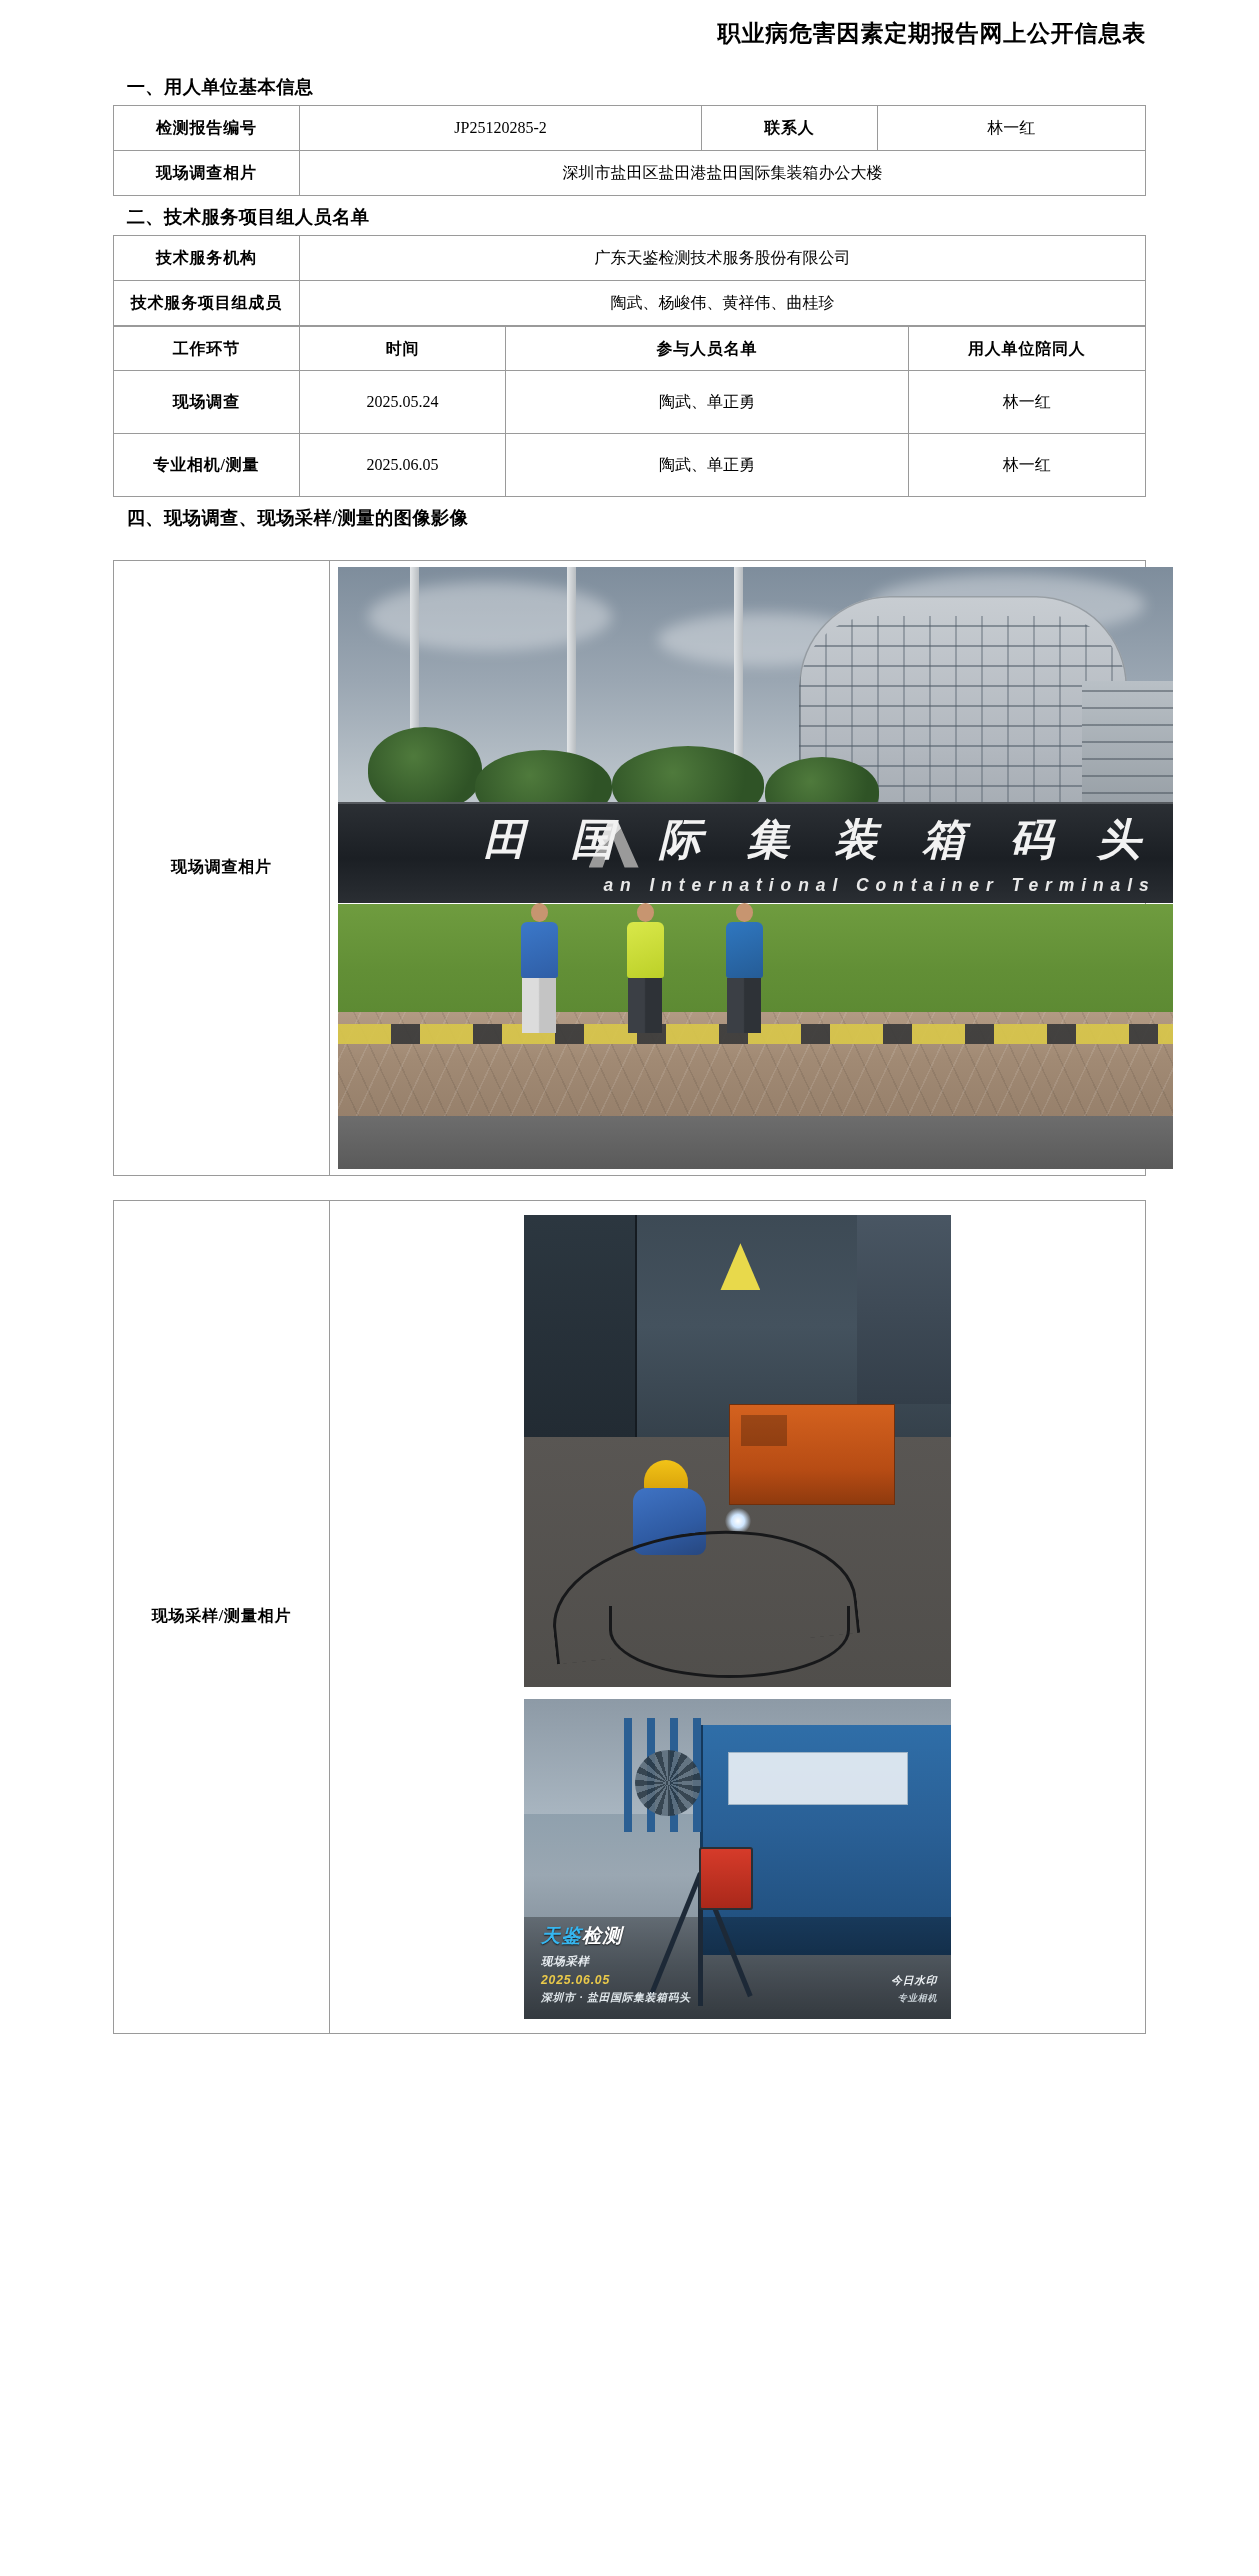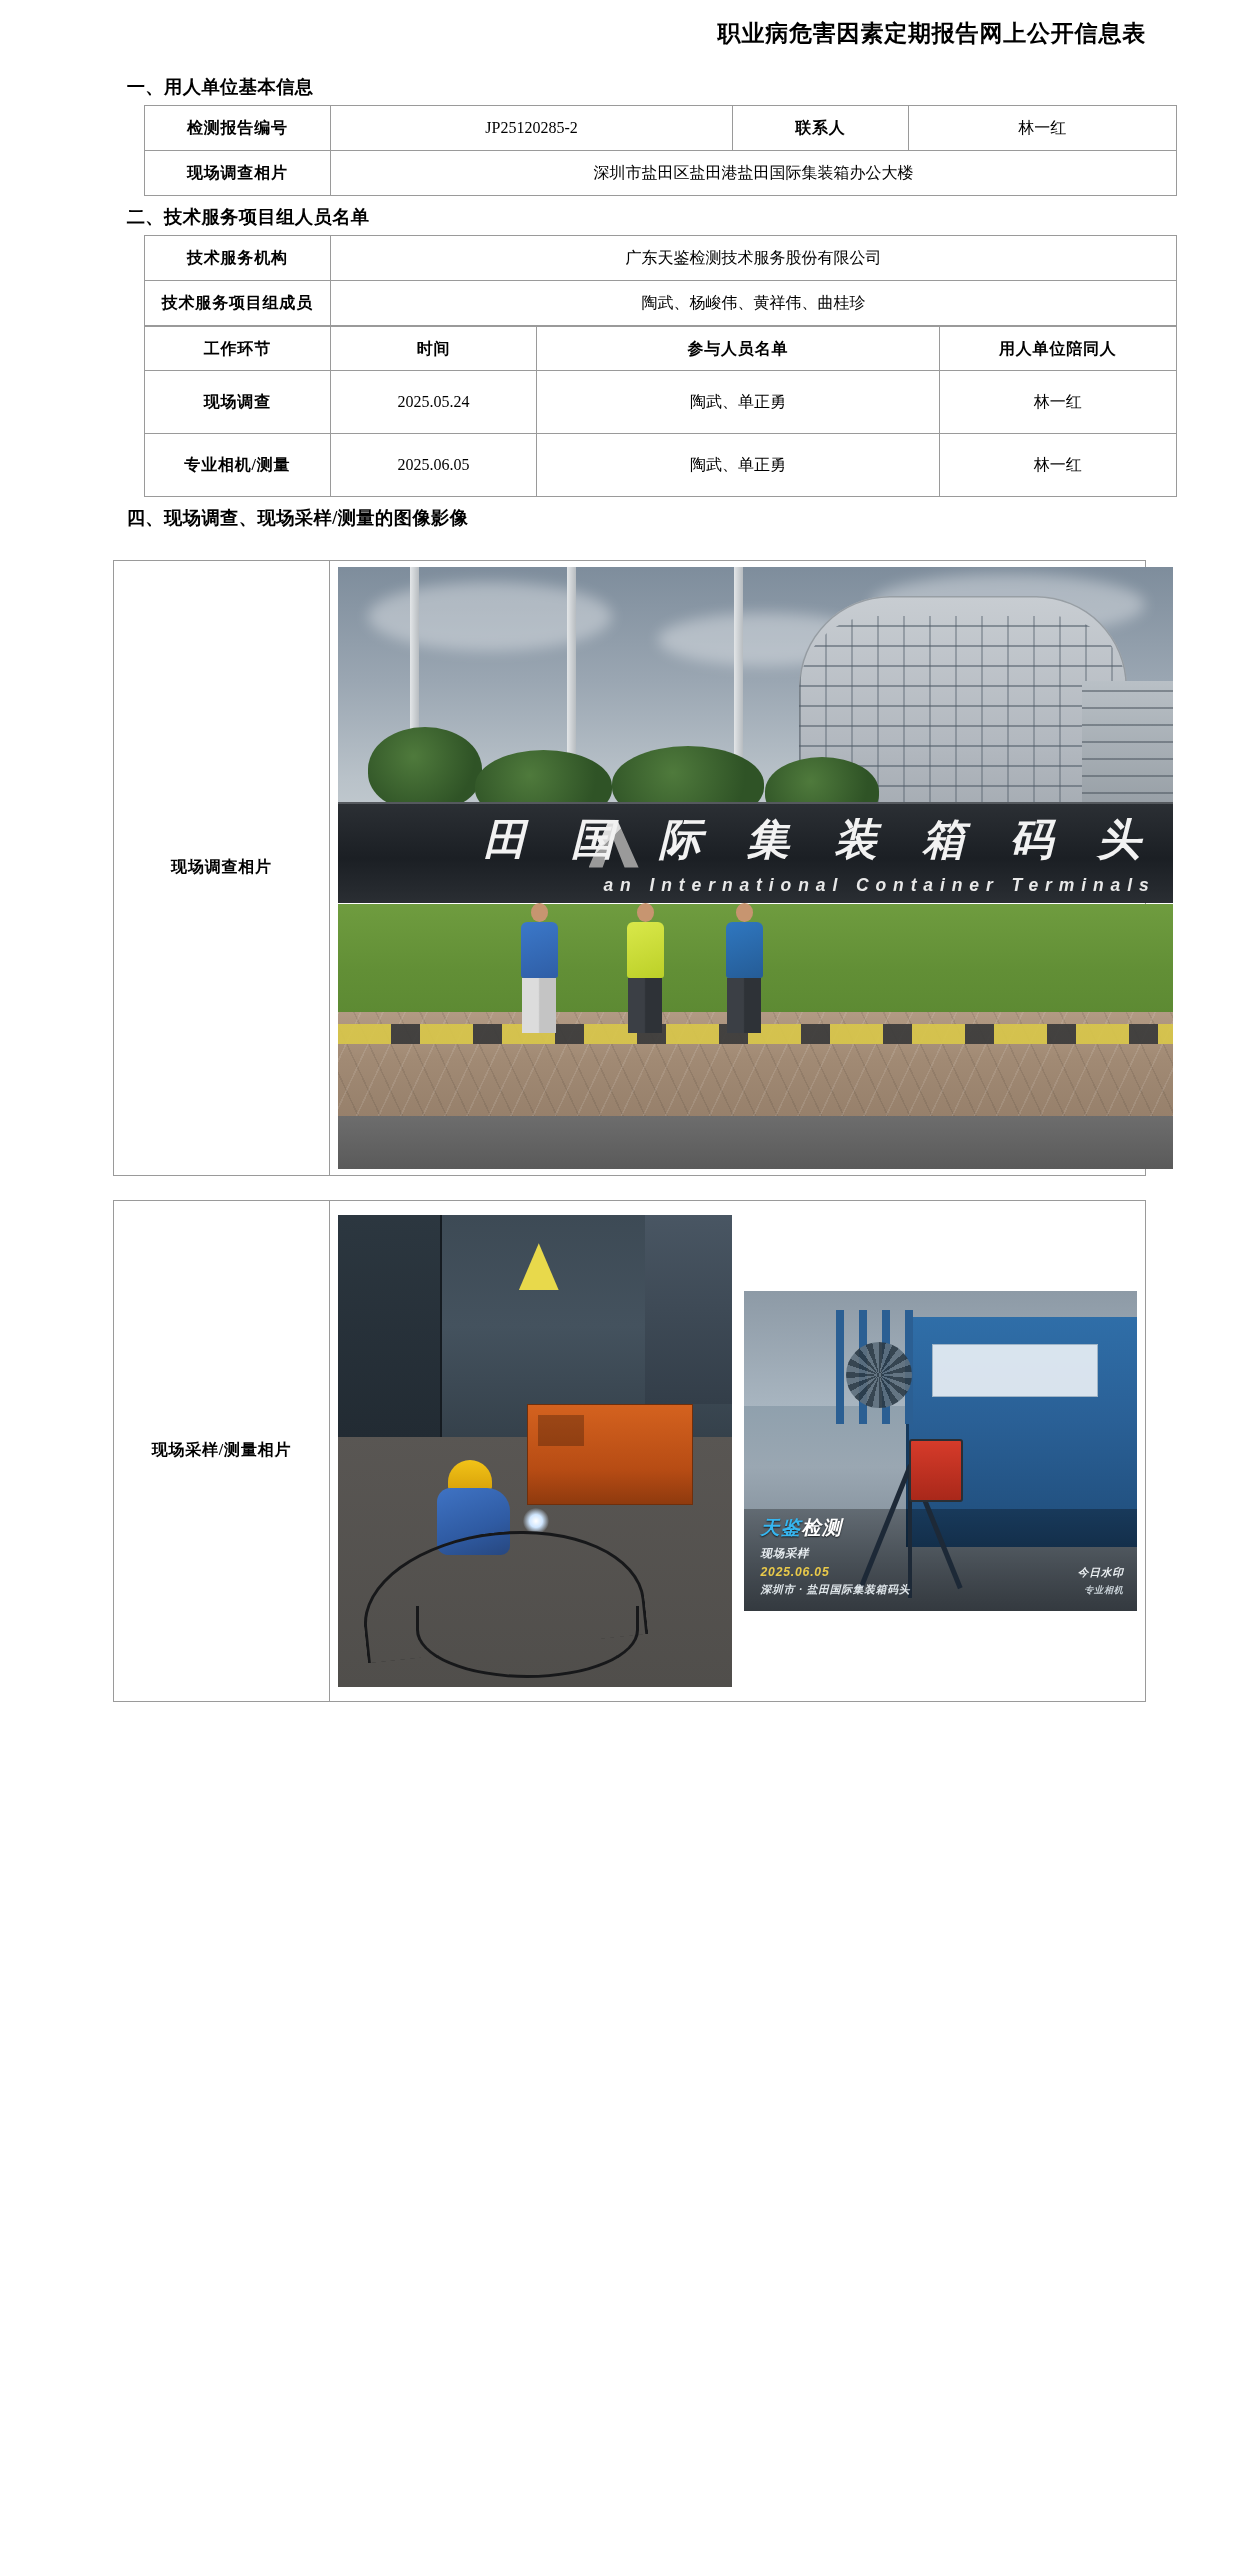--- a/index.html
+++ b/index.html
@@ -29,21 +29,20 @@
   .section-heading {
     font-size: 18.3px;
     font-weight: bold;
     padding: 7.6px 0 6.1px 13.7px;
     letter-spacing: 0.4px;
   }
   table.block {
     width: 100%;
     border-collapse: collapse;
     table-layout: fixed;
-    margin-left: 31px;
   }
   table.block td {
     border: 0.8px solid #9a9a9a;
     font-size: 16px;
     text-align: center;
     vertical-align: middle;
     padding: 9.1px 4.6px;
     line-height: 1.5;
   }
   td.label {
@@ -303,21 +302,21 @@
     color: #ffffff; font-size: 19px; font-weight: bold;
     font-family: "Liberation Sans", sans-serif; letter-spacing: 1.5px;
     text-shadow: 0 0.8px 1.5px rgba(0,0,0,0.7);
   }
   .c-brand .b1 { color:#36b6f0; }
   .c-wm1 { position:absolute; left: 17px; bottom: 50px; color:#e9eef2; font-size: 11.4px; font-family:"Liberation Sans", sans-serif;}
   .c-wm2 { position:absolute; left: 17px; bottom: 32px; color:#e9c94a; font-size: 12.2px; font-family:"Liberation Sans", sans-serif;}
   .c-wm3 { position:absolute; left: 17px; bottom: 13.7px; color:#dfe6ea; font-size: 10.7px; font-family:"Liberation Sans", sans-serif;}
   .c-wm4 { position:absolute; right: 13.7px; bottom: 30.5px; color:#eef2f5; font-size: 10.7px; font-family:"Liberation Sans", sans-serif;}
   .c-wm5 { position:absolute; right: 13.7px; bottom: 13.7px; color:#c9d2d8; font-size: 9.1px; font-family:"Liberation Sans", sans-serif;}
-  .photo-stack { display: flex; flex-direction: row; align-items: center; gap: 12px; padding: 7.6px 0; }
+  .photo-stack { display: flex; flex-direction: column; align-items: center; gap: 12px; padding: 7.6px 0; }
 </style>
 </head>
 <body>
 
 <div class="page">
 
   <div class="doc-title">职业病危害因素定期报告网上公开信息表</div>
 
   <div class="section-heading">一、用人单位基本信息</div>
   <table class="block">

